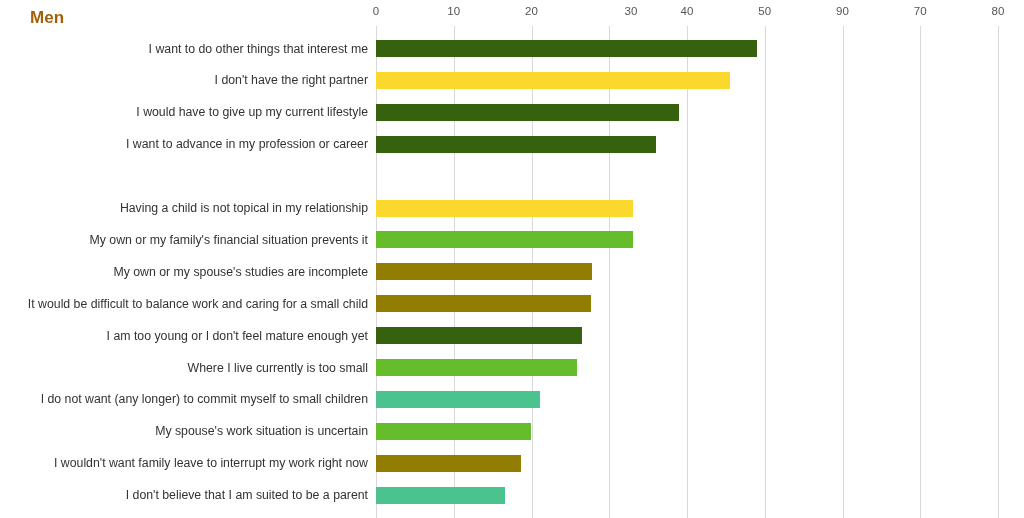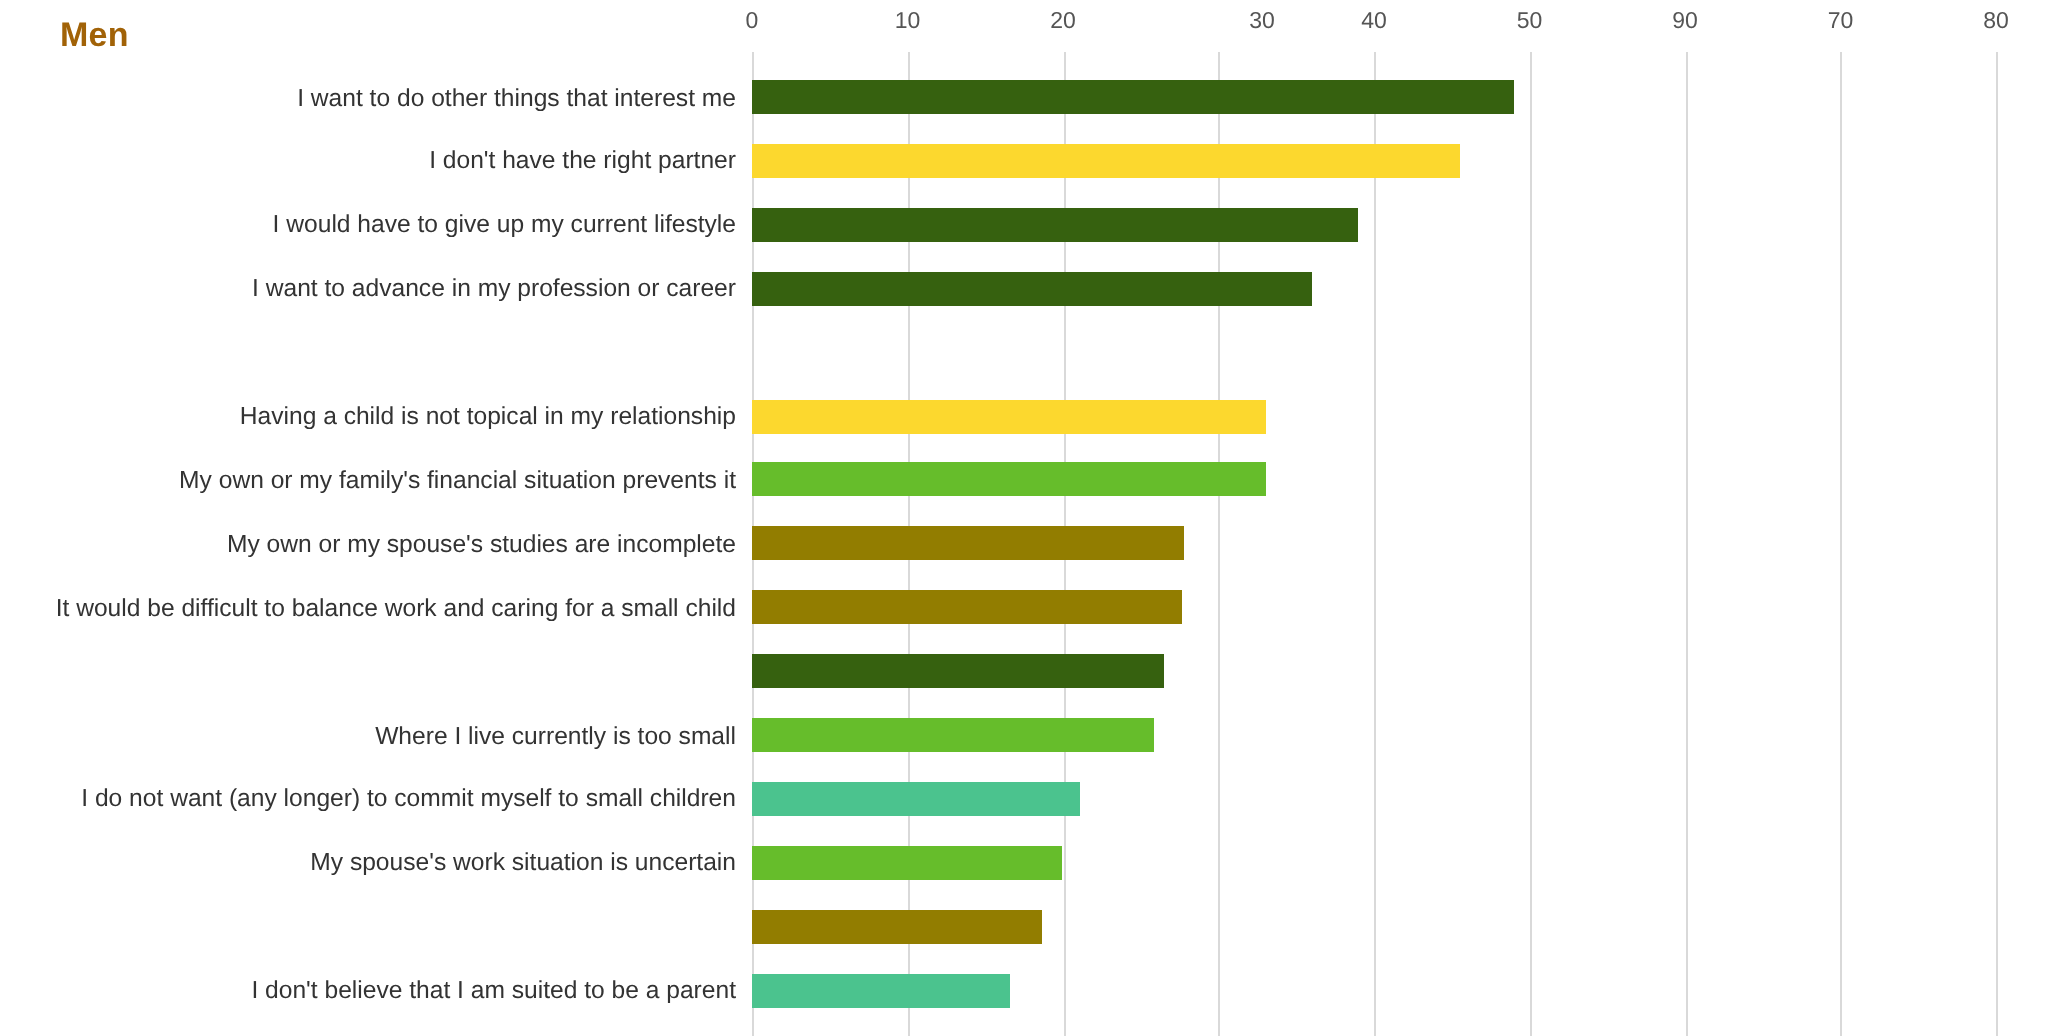--- a/index.html
+++ b/index.html
@@ -153,35 +153,37 @@
       </div>
       <div class="row" style="top: 263.3px;">
         <div class="row-label">My own or my spouse's studies are incomplete</div>
         <div class="bar" style="width: 216.145px; background: rgb(146, 125, 0);"></div>
       </div>
       <div class="row" style="top: 295.2px;">
         <div class="row-label">It would be difficult to balance work and caring for a small child</div>
         <div class="bar" style="width: 214.59px; background: rgb(146, 125, 0);"></div>
       </div>
       <div class="row" style="top: 327.1px;">
+        <div class="row-label">I am too young or I don't feel mature enough yet</div>
         <div class="bar" style="width: 206.037px; background: rgb(54, 97, 15);"></div>
       </div>
       <div class="row" style="top: 359px;">
         <div class="row-label">Where I live currently is too small</div>
         <div class="bar" style="width: 200.595px; background: rgb(102, 189, 43);"></div>
       </div>
       <div class="row" style="top: 390.9px;">
         <div class="row-label">I do not want (any longer) to commit myself to small children</div>
         <div class="bar" style="width: 164.053px; background: rgb(75, 195, 142);"></div>
       </div>
       <div class="row" style="top: 422.8px;">
         <div class="row-label">My spouse's work situation is uncertain</div>
         <div class="bar" style="width: 154.722px; background: rgb(102, 189, 43);"></div>
       </div>
       <div class="row" style="top: 454.7px;">
+        <div class="row-label">I wouldn't want family leave to interrupt my work right now</div>
         <div class="bar" style="width: 144.615px; background: rgb(146, 125, 0);"></div>
       </div>
       <div class="row" style="top: 486.6px;">
         <div class="row-label">I don't believe that I am suited to be a parent</div>
         <div class="bar" style="width: 129.065px; background: rgb(75, 195, 142);"></div>
       </div>
     </div>
 
 </div>
 

